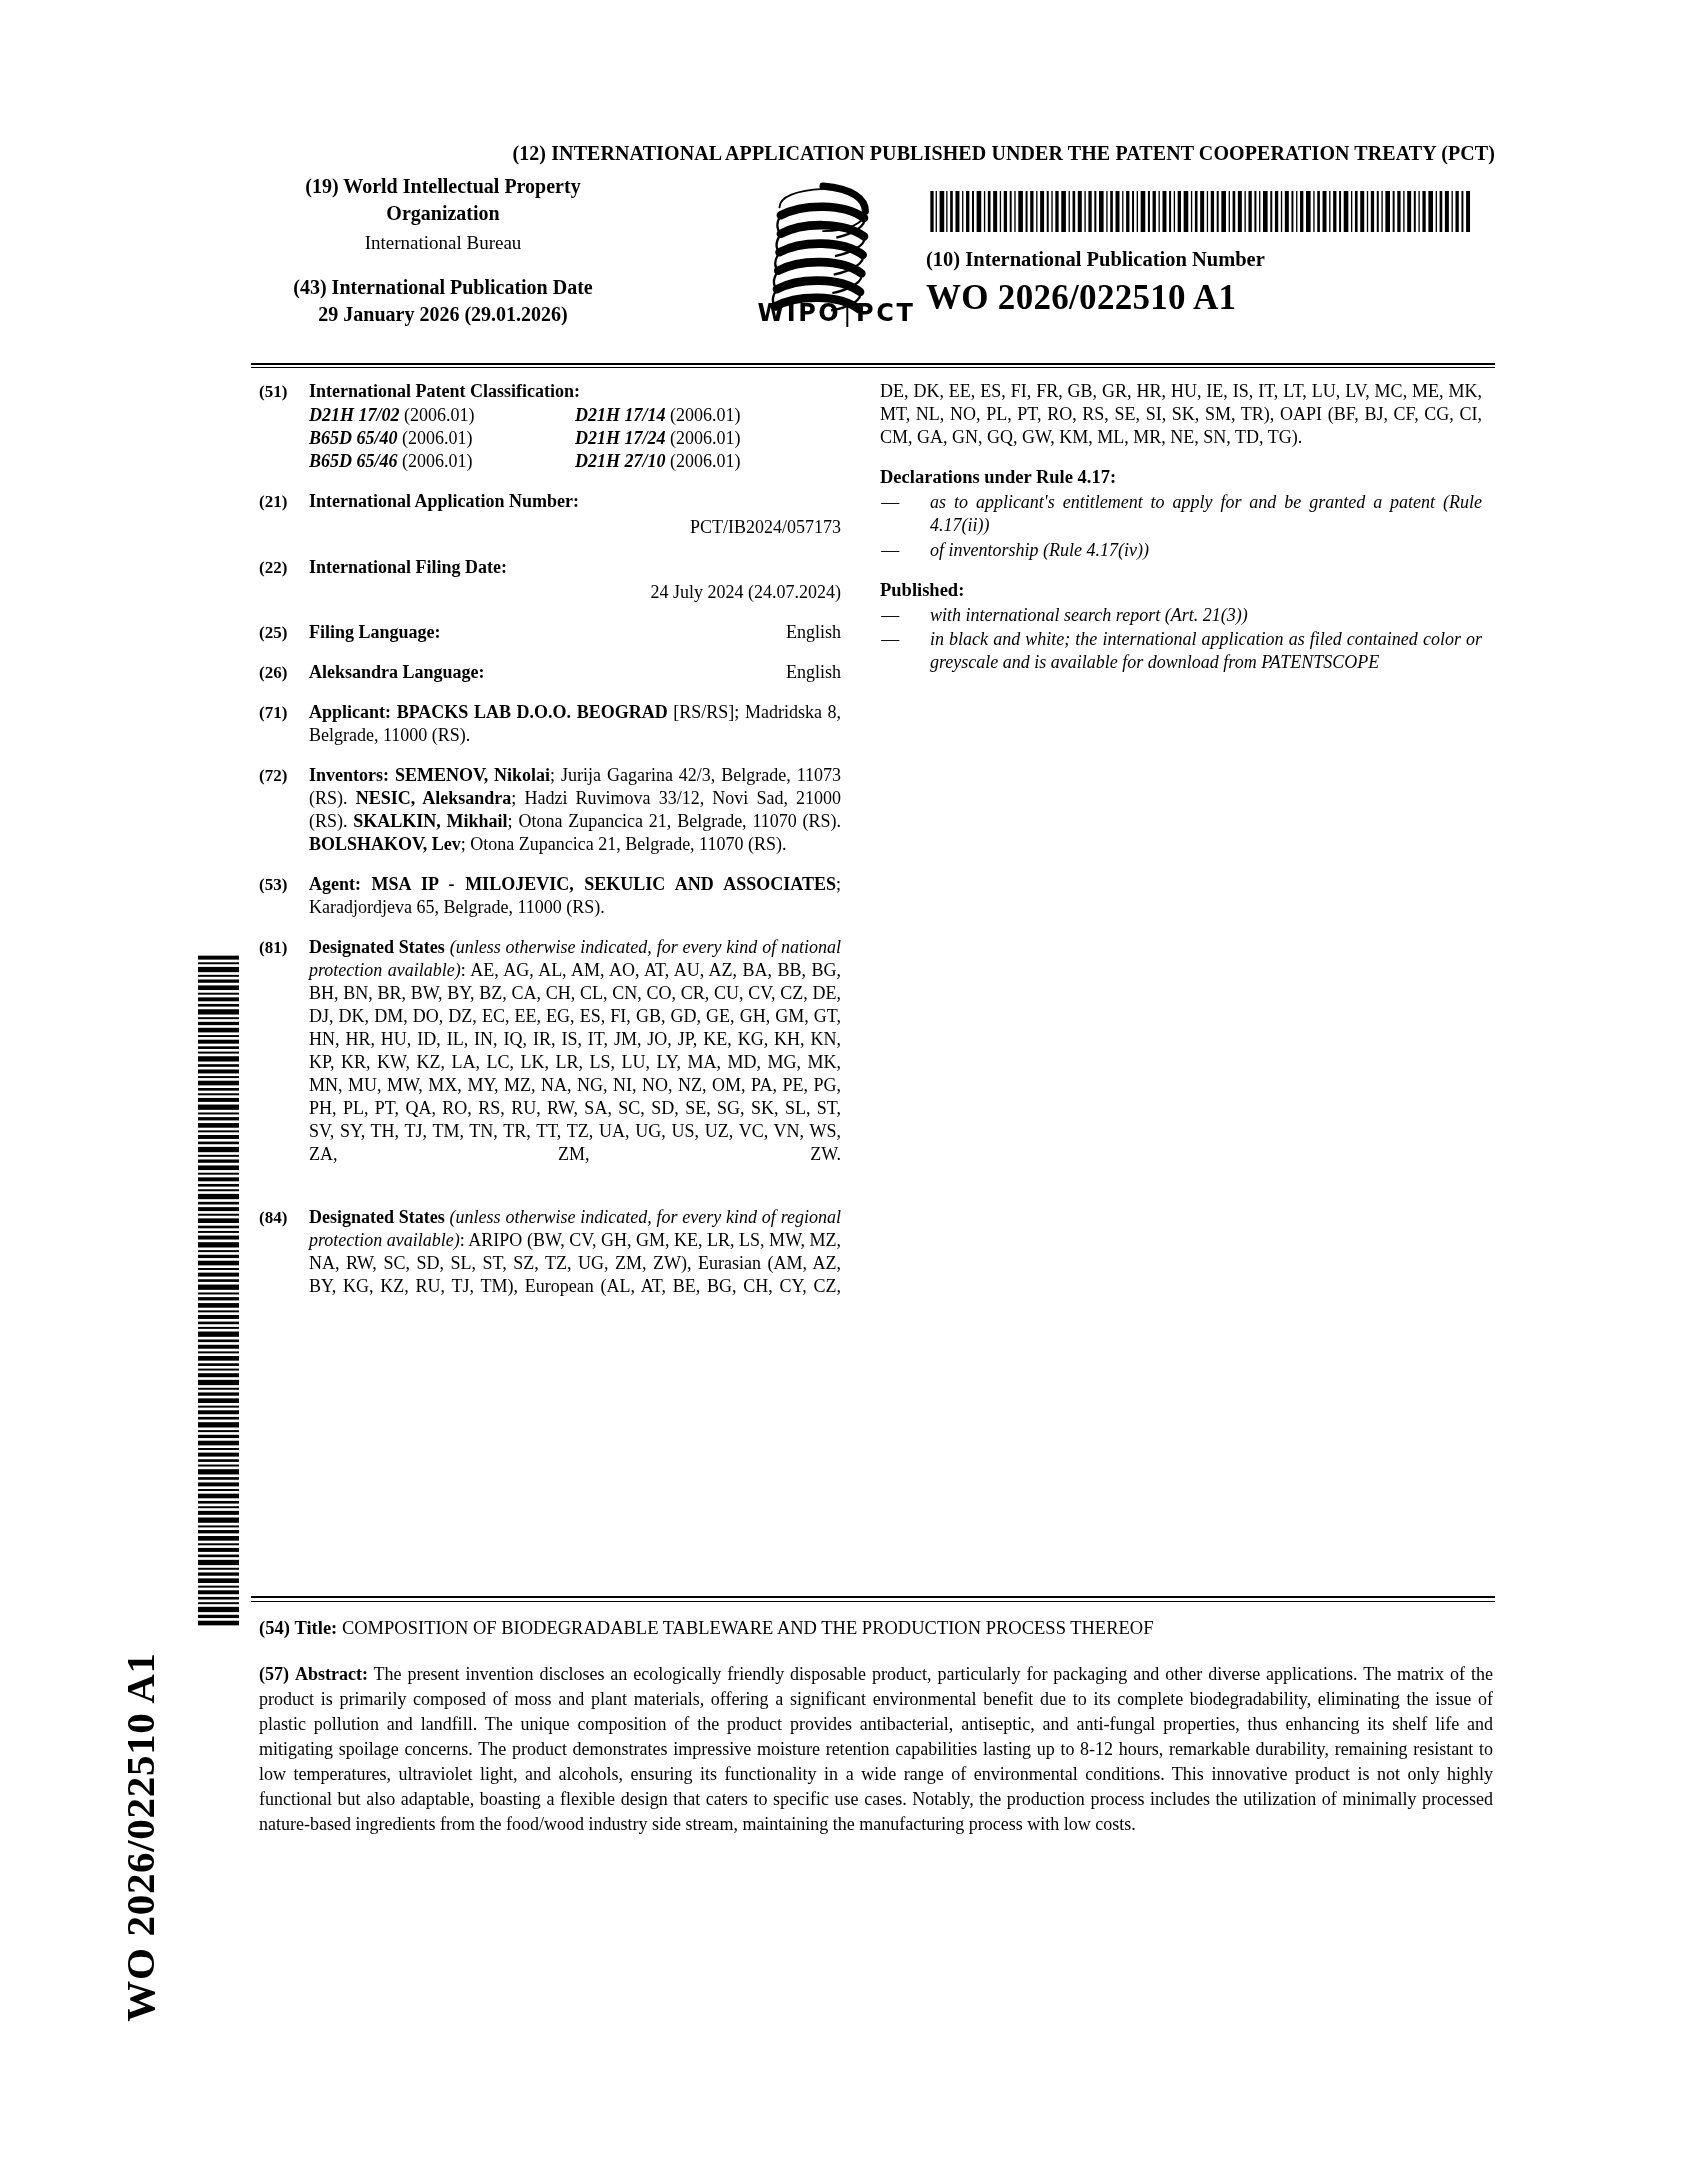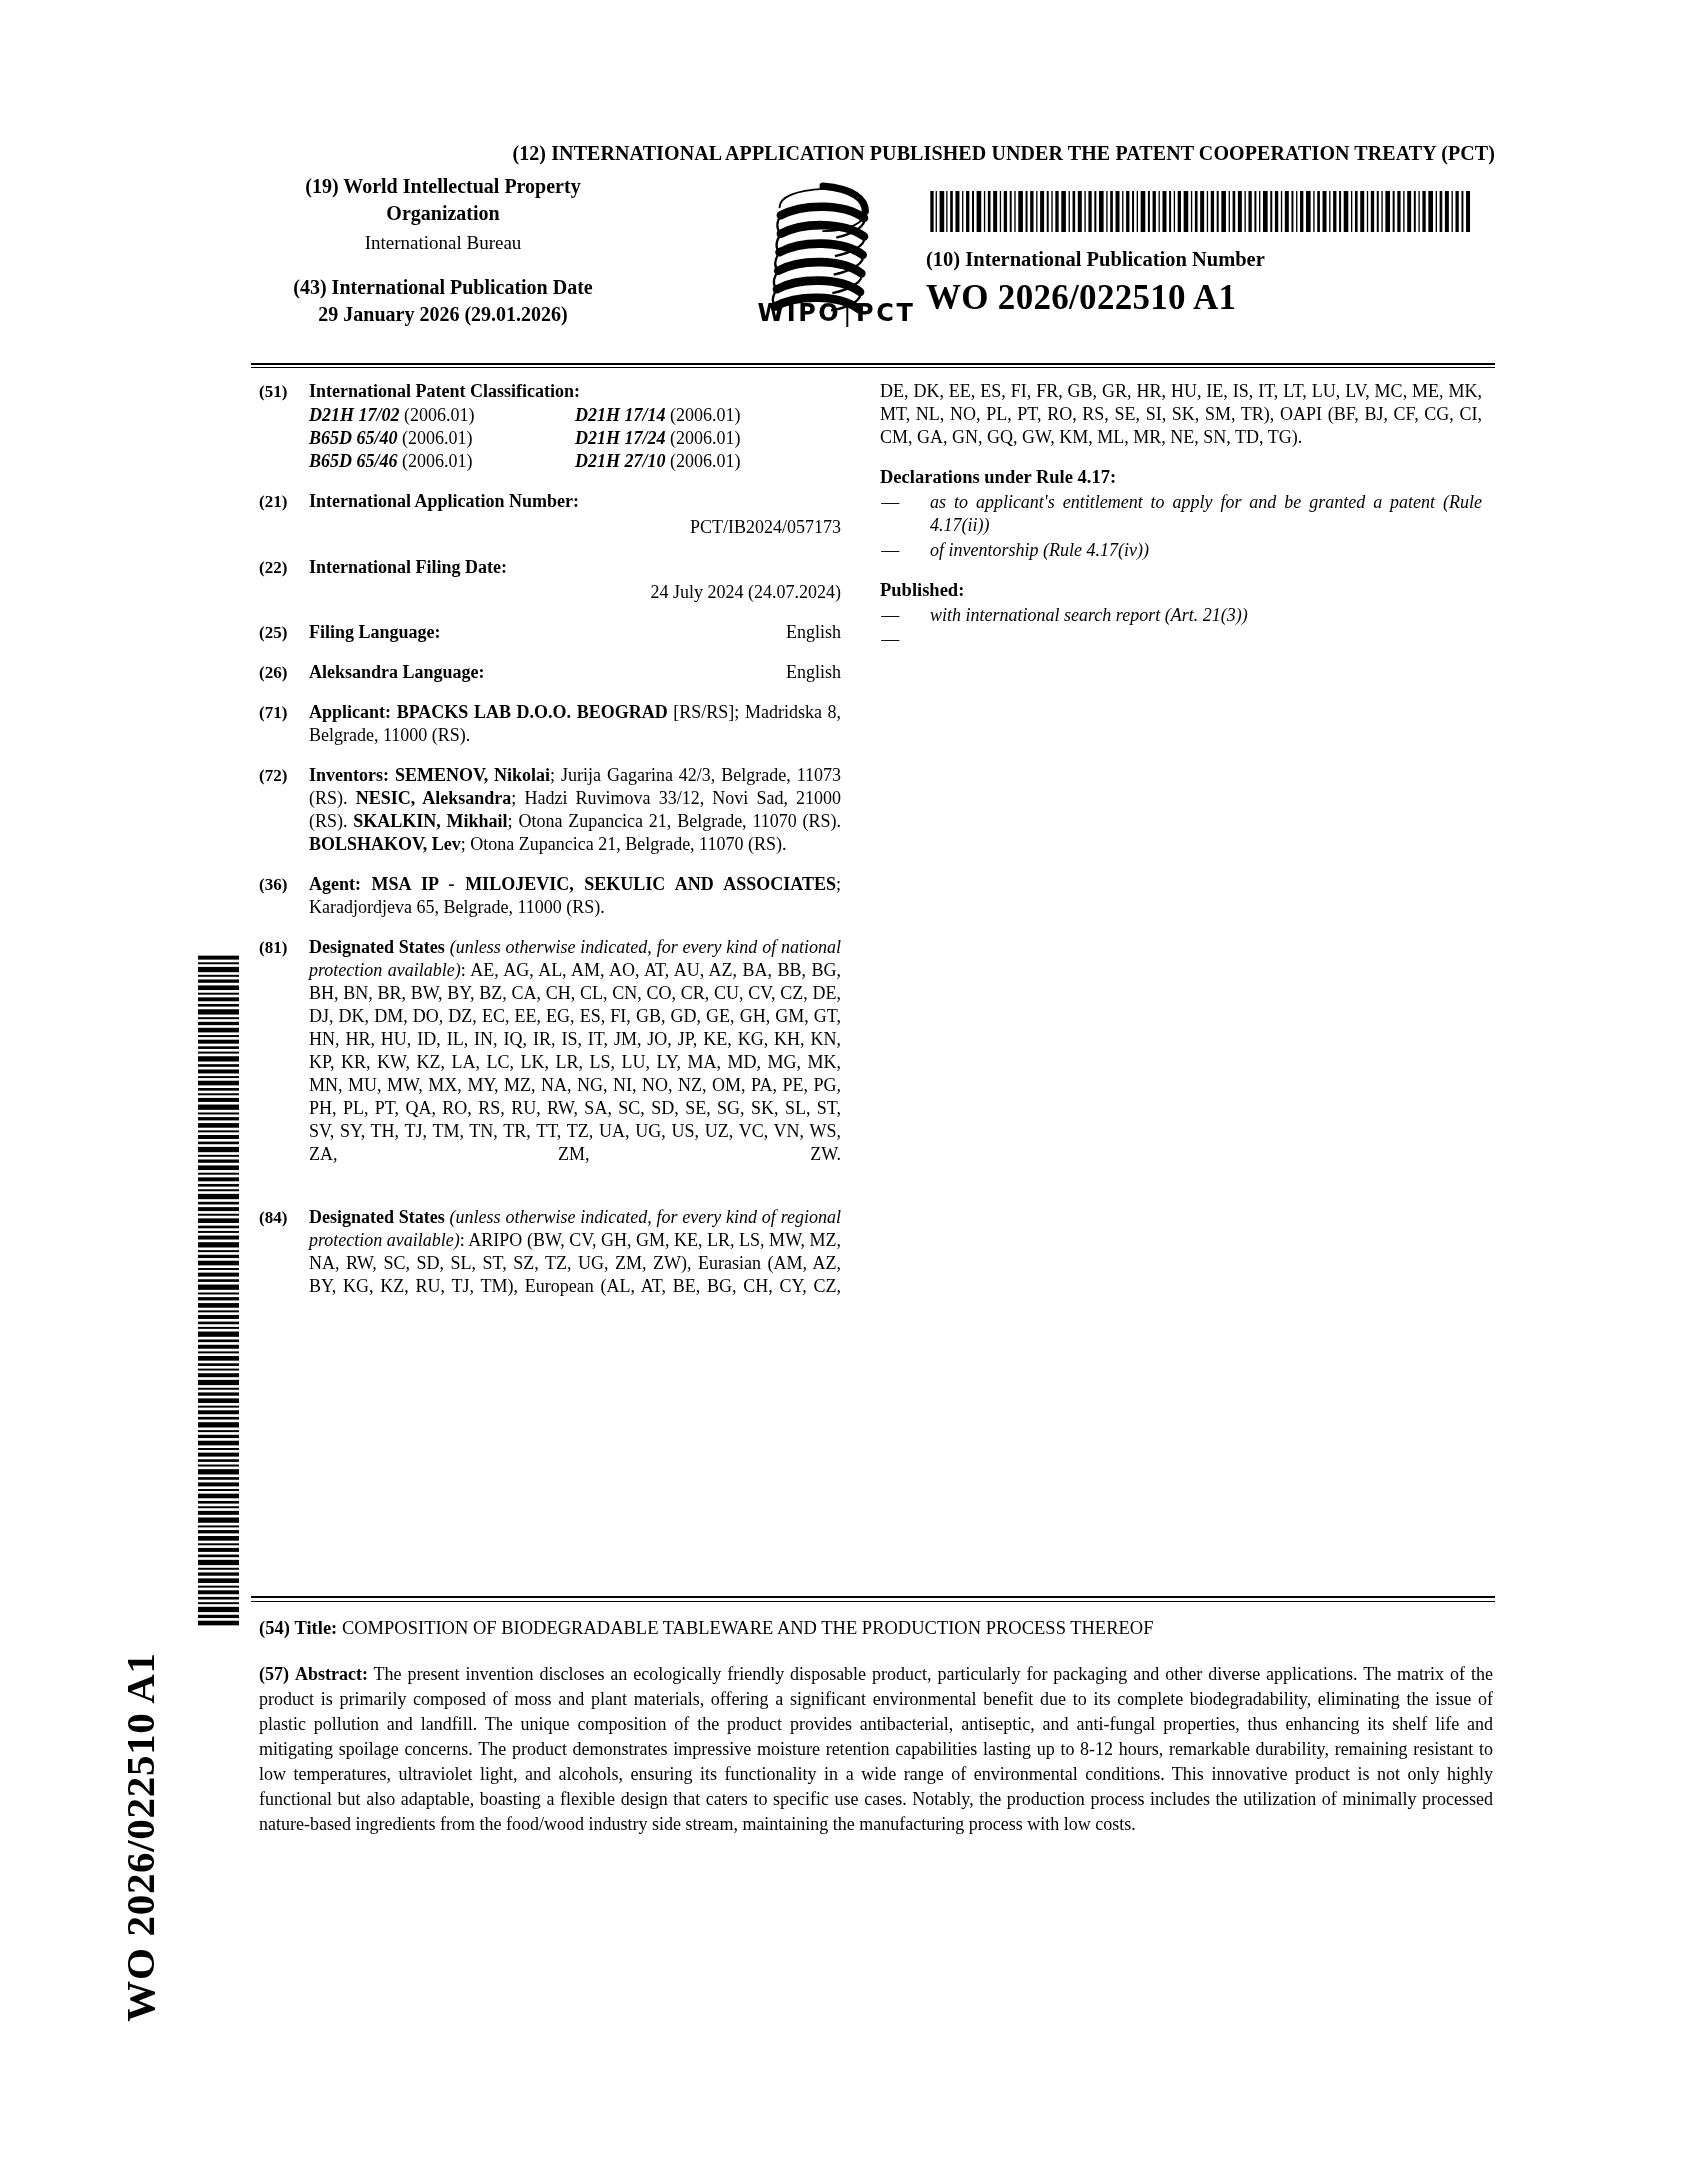--- a/index.html
+++ b/index.html
@@ -517,21 +517,21 @@
     <div class="inid justify-block">
       <span class="code">(72)</span>
       <span class="hd">Inventors:</span>
       <span class="hd">SEMENOV, Nikolai</span><span>; Jurija Gagarina 42/3, Belgrade, 11073 (RS).</span>
       <span class="hd">NESIC, Aleksandra</span><span>; Hadzi Ruvimova 33/12, Novi Sad, 21000 (RS).</span>
       <span class="hd">SKALKIN, Mikhail</span><span>; Otona Zupancica 21, Belgrade, 11070 (RS).</span>
       <span class="hd">BOLSHAKOV, Lev</span><span>; Otona Zupancica 21, Belgrade, 11070 (RS).</span>
     </div>
 
     <div class="inid justify-block">
-      <span class="code">(36)</span>
+      <span class="code">(53)</span>
       <span class="hd">Agent:</span>
       <span class="hd">MSA IP - MILOJEVIC, SEKULIC AND ASSOCIATES</span><span>; Karadjordjeva 65, Belgrade, 11000 (RS).</span>
     </div>
 
     <div class="inid cc-list">
       <span class="code">(81)</span>
       <span class="hd">Designated States</span>
       <span class="ital">(unless otherwise indicated, for every kind of national protection available)</span><span>: AE, AG, AL, AM, AO, AT, AU, AZ, BA, BB, BG, BH, BN, BR, BW, BY, BZ, CA, CH, CL, CN, CO, CR, CU, CV, CZ, DE, DJ, DK, DM, DO, DZ, EC, EE, EG, ES, FI, GB, GD, GE, GH, GM, GT, HN, HR, HU, ID, IL, IN, IQ, IR, IS, IT, JM, JO, JP, KE, KG, KH, KN, KP, KR, KW, KZ, LA, LC, LK, LR, LS, LU, LY, MA, MD, MG, MK, MN, MU, MW, MX, MY, MZ, NA, NG, NI, NO, NZ, OM, PA, PE, PG, PH, PL, PT, QA, RO, RS, RU, RW, SA, SC, SD, SE, SG, SK, SL, ST, SV, SY, TH, TJ, TM, TN, TR, TT, TZ, UA, UG, US, UZ, VC, VN, WS, ZA, ZM, ZW.</span>
     </div>
 
@@ -560,20 +560,21 @@
     </div>
 
     <div class="rc-block">
       <div class="rc-head">Published:</div>
       <div class="dash-item">
         <span class="dash">—</span>
         <span>with international search report (Art. 21(3))</span>
       </div>
       <div class="dash-item">
         <span class="dash">—</span>
+        <span>in black and white; the international application as filed contained color or greyscale and is available for download from PATENTSCOPE</span>
       </div>
     </div>
 
   </div>
 
   <div class="rule-bottom"></div>
 
   <div class="title-line">
     <span class="hd">(54)</span>
     <span class="hd">Title:</span>

